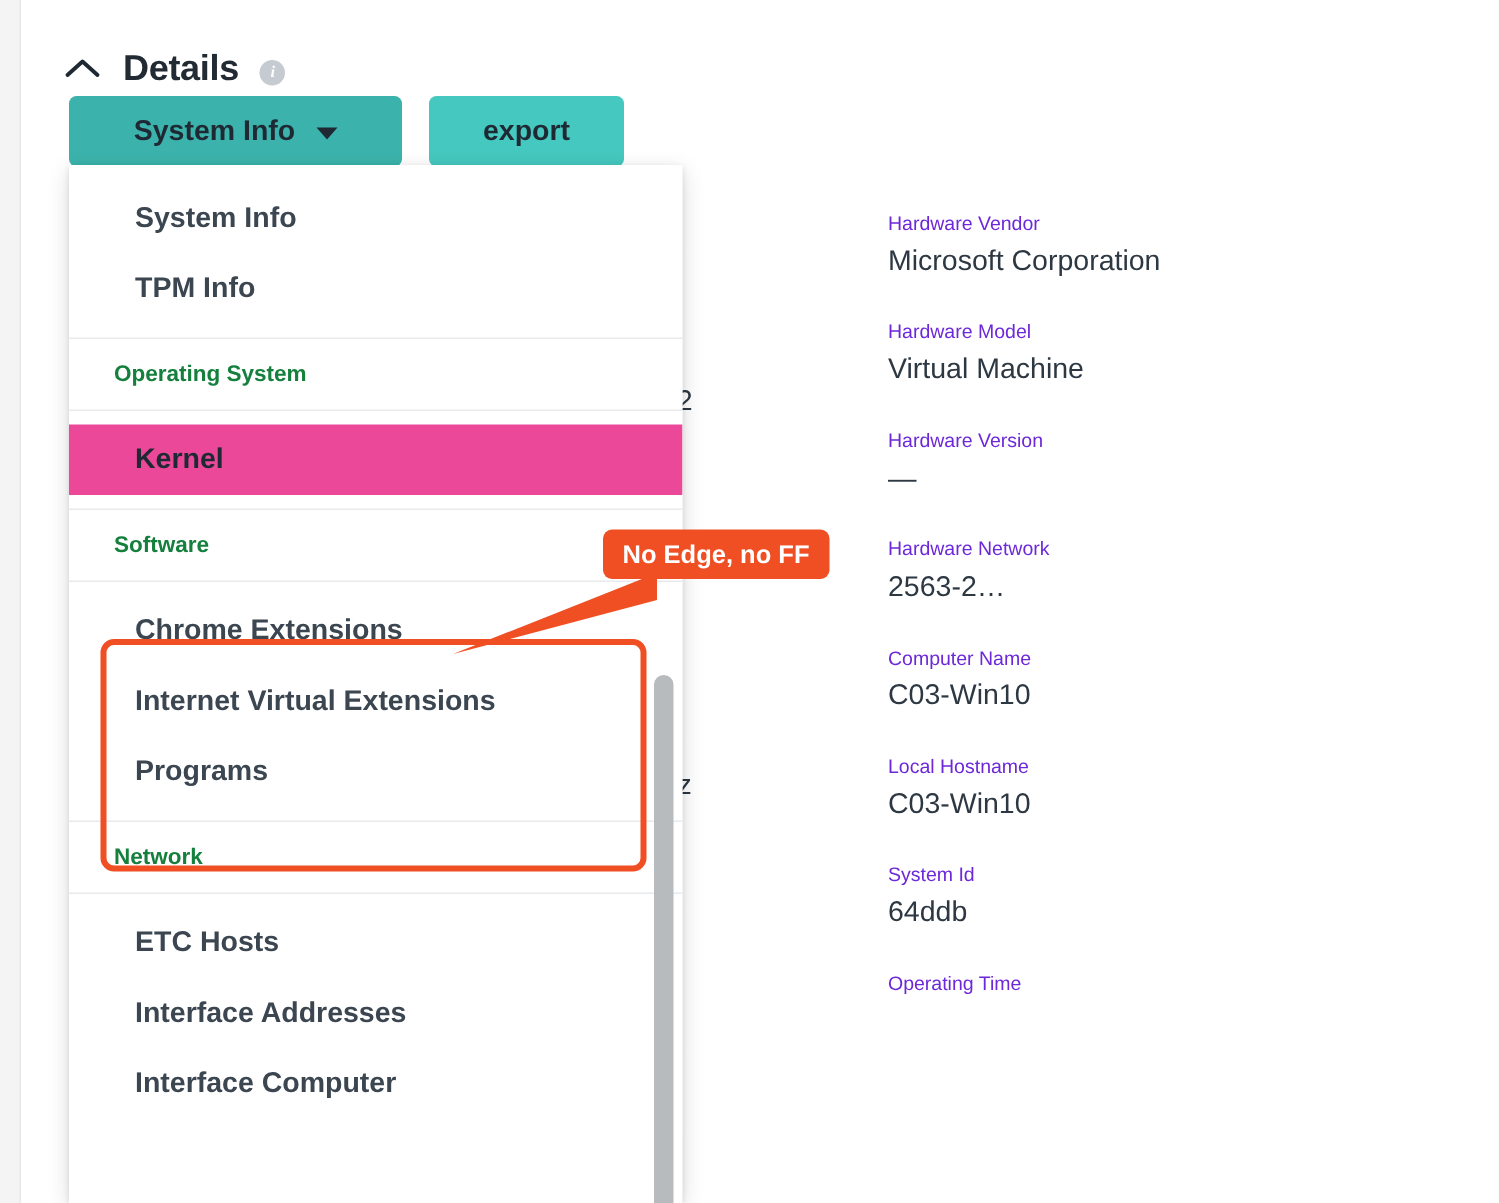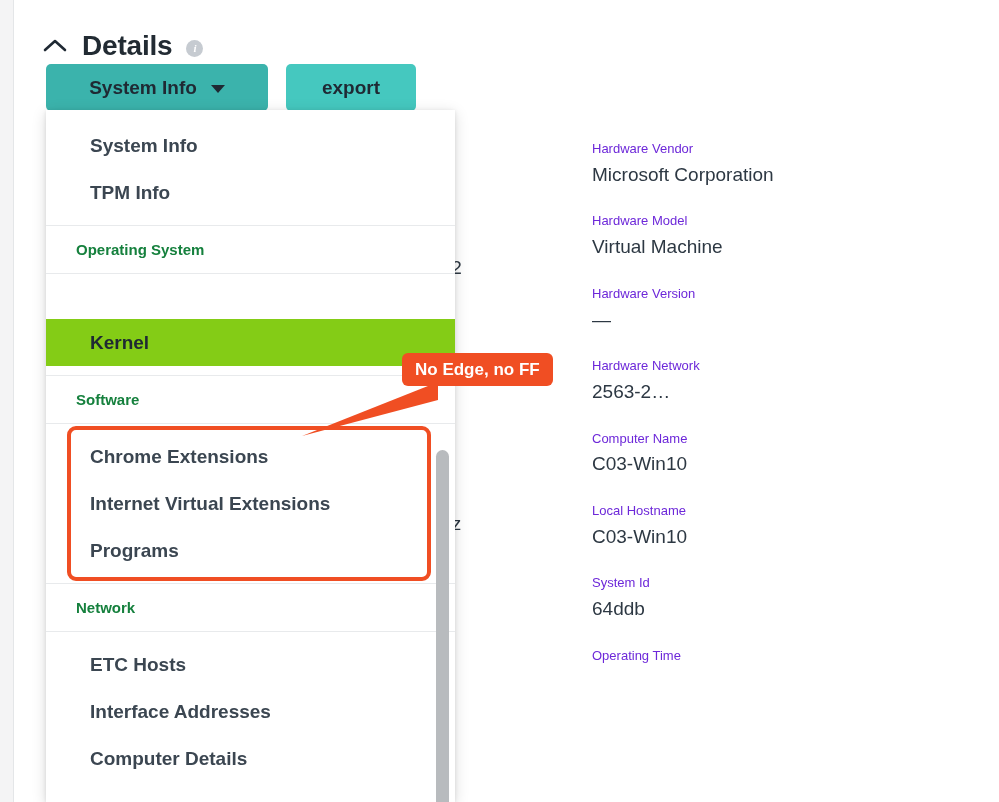--- a/index.html
+++ b/index.html
@@ -43,21 +43,21 @@
     gap: 14px;
     height: 36px;
   }
   .collapse-chevron {
     width: 26px; height: 26px;
     display: flex; align-items: center; justify-content: center;
     cursor: pointer;
   }
   .collapse-chevron svg { display: block; }
   .page-title {
-    font-size: 28px;
+    font-size: 24px;
     font-weight: bold;
     color: #222b33;
     letter-spacing: -0.2px;
     line-height: 1;
   }
   .info-icon {
     width: 17px; height: 17px;
     border-radius: 50%;
     background: #c6cbd1;
     color: #ffffff;
@@ -134,23 +134,22 @@
     display: flex;
     align-items: center;
     padding-left: 44px;
     font-size: 19px;
     font-weight: bold;
     color: #3b4651;
     cursor: pointer;
     background: #ffffff;
   }
   .dd-item.selected {
-    background: #84cc16;
+    background: #ec4899;
     color: #1f2933;
-    margin-top: 36px;
   }
 
   .dd-header {
     height: 47px;
     display: flex;
     align-items: center;
     padding-left: 30px;
     font-size: 15px;
     font-weight: bold;
     color: #15803d;
@@ -291,21 +290,21 @@
         <div class="dd-item">Chrome Extensions</div>
         <div class="dd-item">Internet Virtual Extensions</div>
         <div class="dd-item">Programs</div>
         <div class="dd-spacer-sm"></div>
         <div class="dd-sep"></div>
         <div class="dd-header">Network</div>
         <div class="dd-sep"></div>
         <div class="dd-spacer-sm"></div>
         <div class="dd-item">ETC Hosts</div>
         <div class="dd-item">Interface Addresses</div>
-        <div class="dd-item">Computer Details</div>
+        <div class="dd-item">Interface Computer</div>
         <div class="dd-spacer-sm"></div>
       </div>
     <div class="dd-scroll-track"></div>
     <div class="dd-scroll-thumb"></div>
   </div>
 
   <div class="detail-col" id="detail-col">
       <div class="field">
         <div class="field-label">Hardware Vendor</div>
         <div class="field-value">Microsoft Corporation</div>

